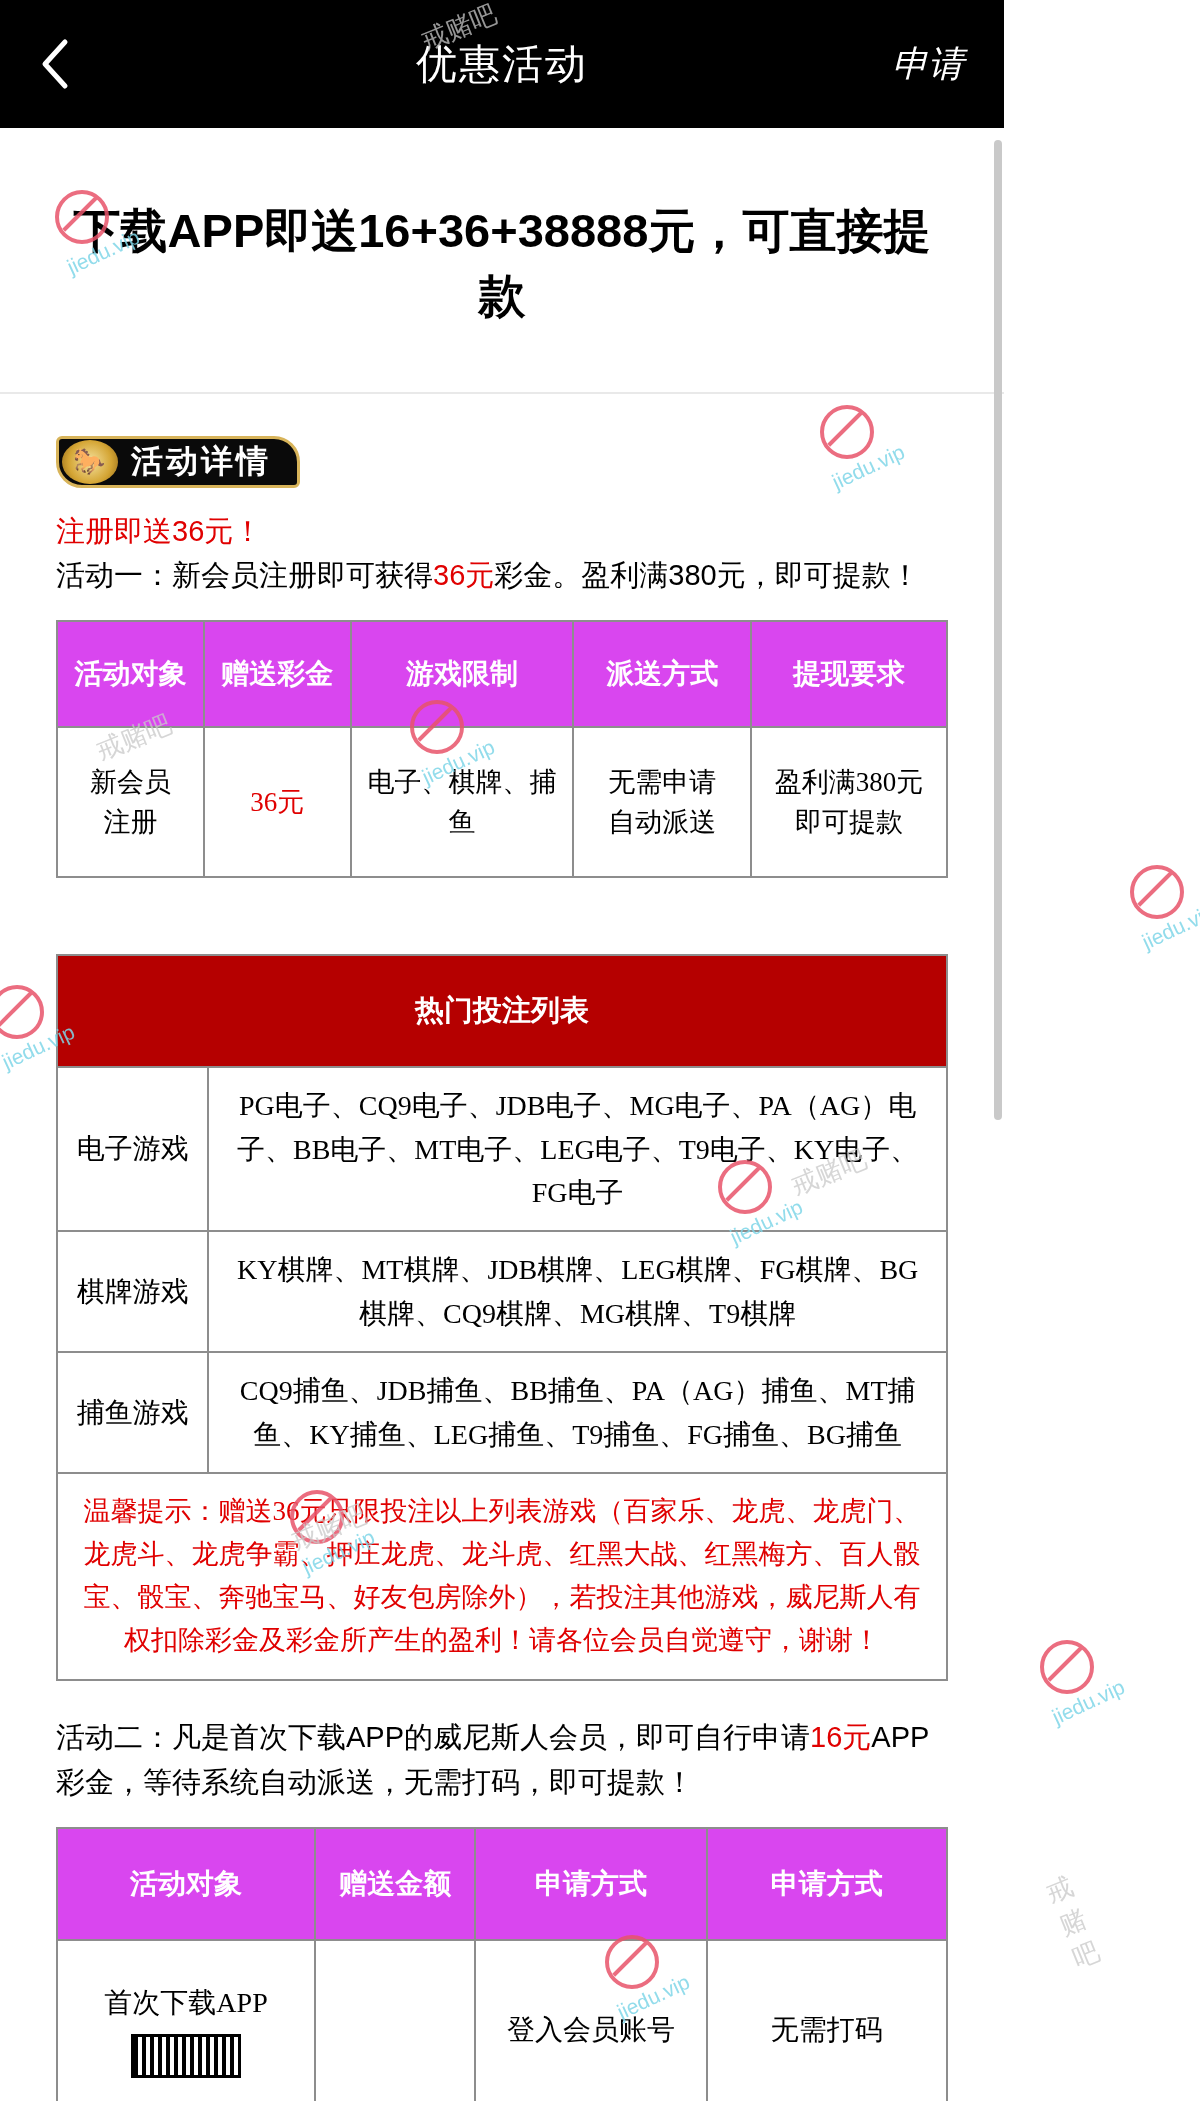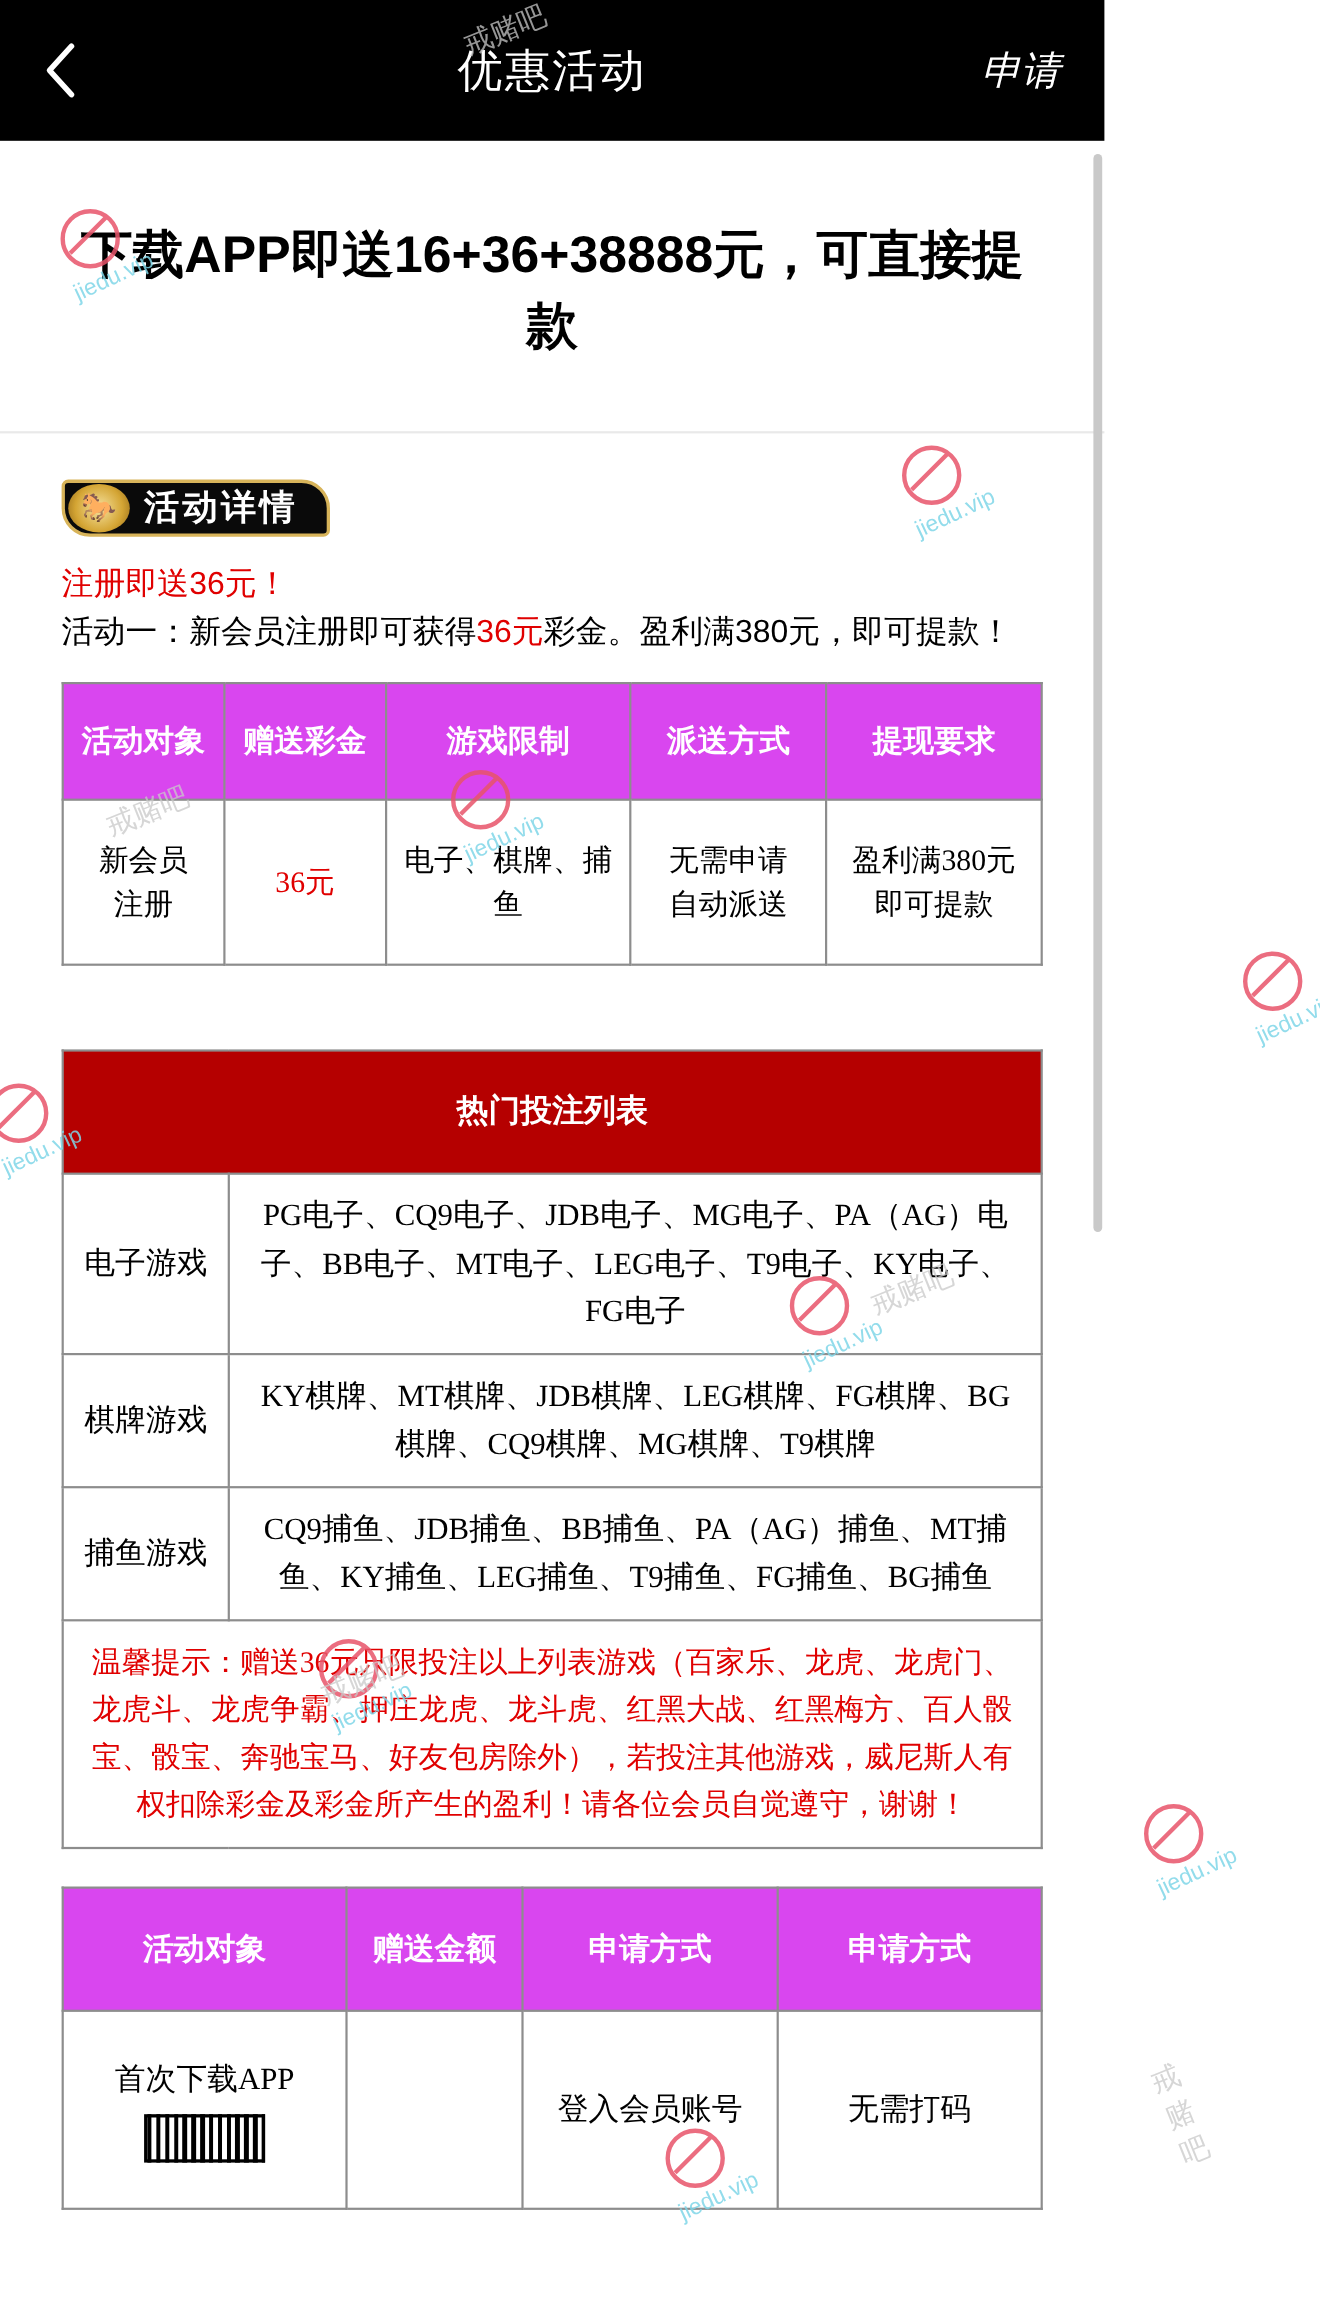--- a/index.html
+++ b/index.html
@@ -345,20 +345,23 @@
             <td class="cat">捕鱼游戏</td>
             <td class="list">CQ9捕鱼、JDB捕鱼、BB捕鱼、PA（AG）捕鱼、MT捕鱼、KY捕鱼、LEG捕鱼、T9捕鱼、FG捕鱼、BG捕鱼</td>
           </tr>
           <tr>
             <td class="tip" colspan="2">温馨提示：赠送36元只限投注以上列表游戏（百家乐、龙虎、龙虎门、龙虎斗、龙虎争霸、押庄龙虎、龙斗虎、红黑大战、红黑梅方、百人骰宝、骰宝、奔驰宝马、好友包房除外），若投注其他游戏，威尼斯人有权扣除彩金及彩金所产生的盈利！请各位会员自觉遵守，谢谢！</td>
           </tr>
         </tbody>
       </table>
 
       
+      <p class="para" style="margin-top:30px">
+        <span>活动二：凡是首次下载APP的威尼斯人会员，即可自行申请</span><span class="red">16元</span><span>APP彩金，等待系统自动派送，无需打码，即可提款！</span>
+      </p>
 
       <table class="t2">
         <colgroup>
             <col style="width:29%">
             <col style="width:18%">
             <col style="width:26%">
             <col style="width:27%">
           </colgroup>
         <thead>
           <tr>

